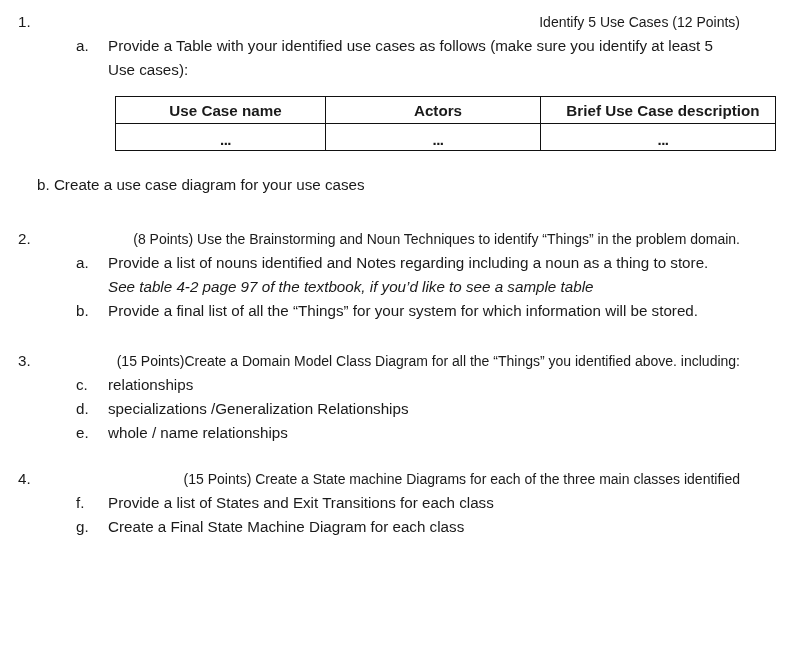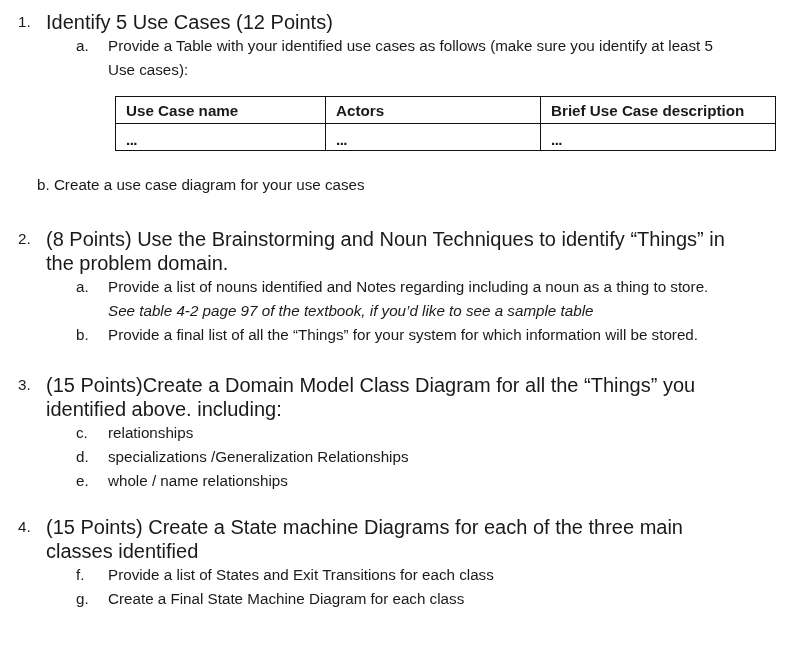--- a/index.html
+++ b/index.html
@@ -38,25 +38,26 @@
     flex: 0 0 28px;
     text-align: left;
     padding-left: 18px;
     box-sizing: content-box;
     font-size: 15.2px;
     line-height: 24px;
     color: #1a1a1a;
   }
   .q-body {
     flex: 1 1 auto;
-    font-size: 20px;
+    font-size: 14px;
     line-height: 24px;
     max-width: 719px;
     padding-right: 25px;
     box-sizing: border-box;
+    text-align: right;
   }
 
   
   .sub-row {
     display: flex;
     align-items: flex-start;
     margin-left: 76px;
   }
   .sub-marker {
     flex: 0 0 32px;
@@ -91,20 +92,21 @@
   .gap-md { height: 22px; }
   .gap-lg { height: 26px; }
   .gap-xl { height: 30px; }
 
   
   .table-wrap {
     margin-left: 115px;
     margin-top: 14px;
     margin-bottom: 12px;
     width: 660px;
+    text-align: center;
   }
   table.uc-table {
     border-collapse: collapse;
     table-layout: fixed;
     width: 660px;
     border: 1.6px solid #111111;
   }
   table.uc-table td {
     border: 1.3px solid #111111;
     padding: 2px 0 2px 10px;

